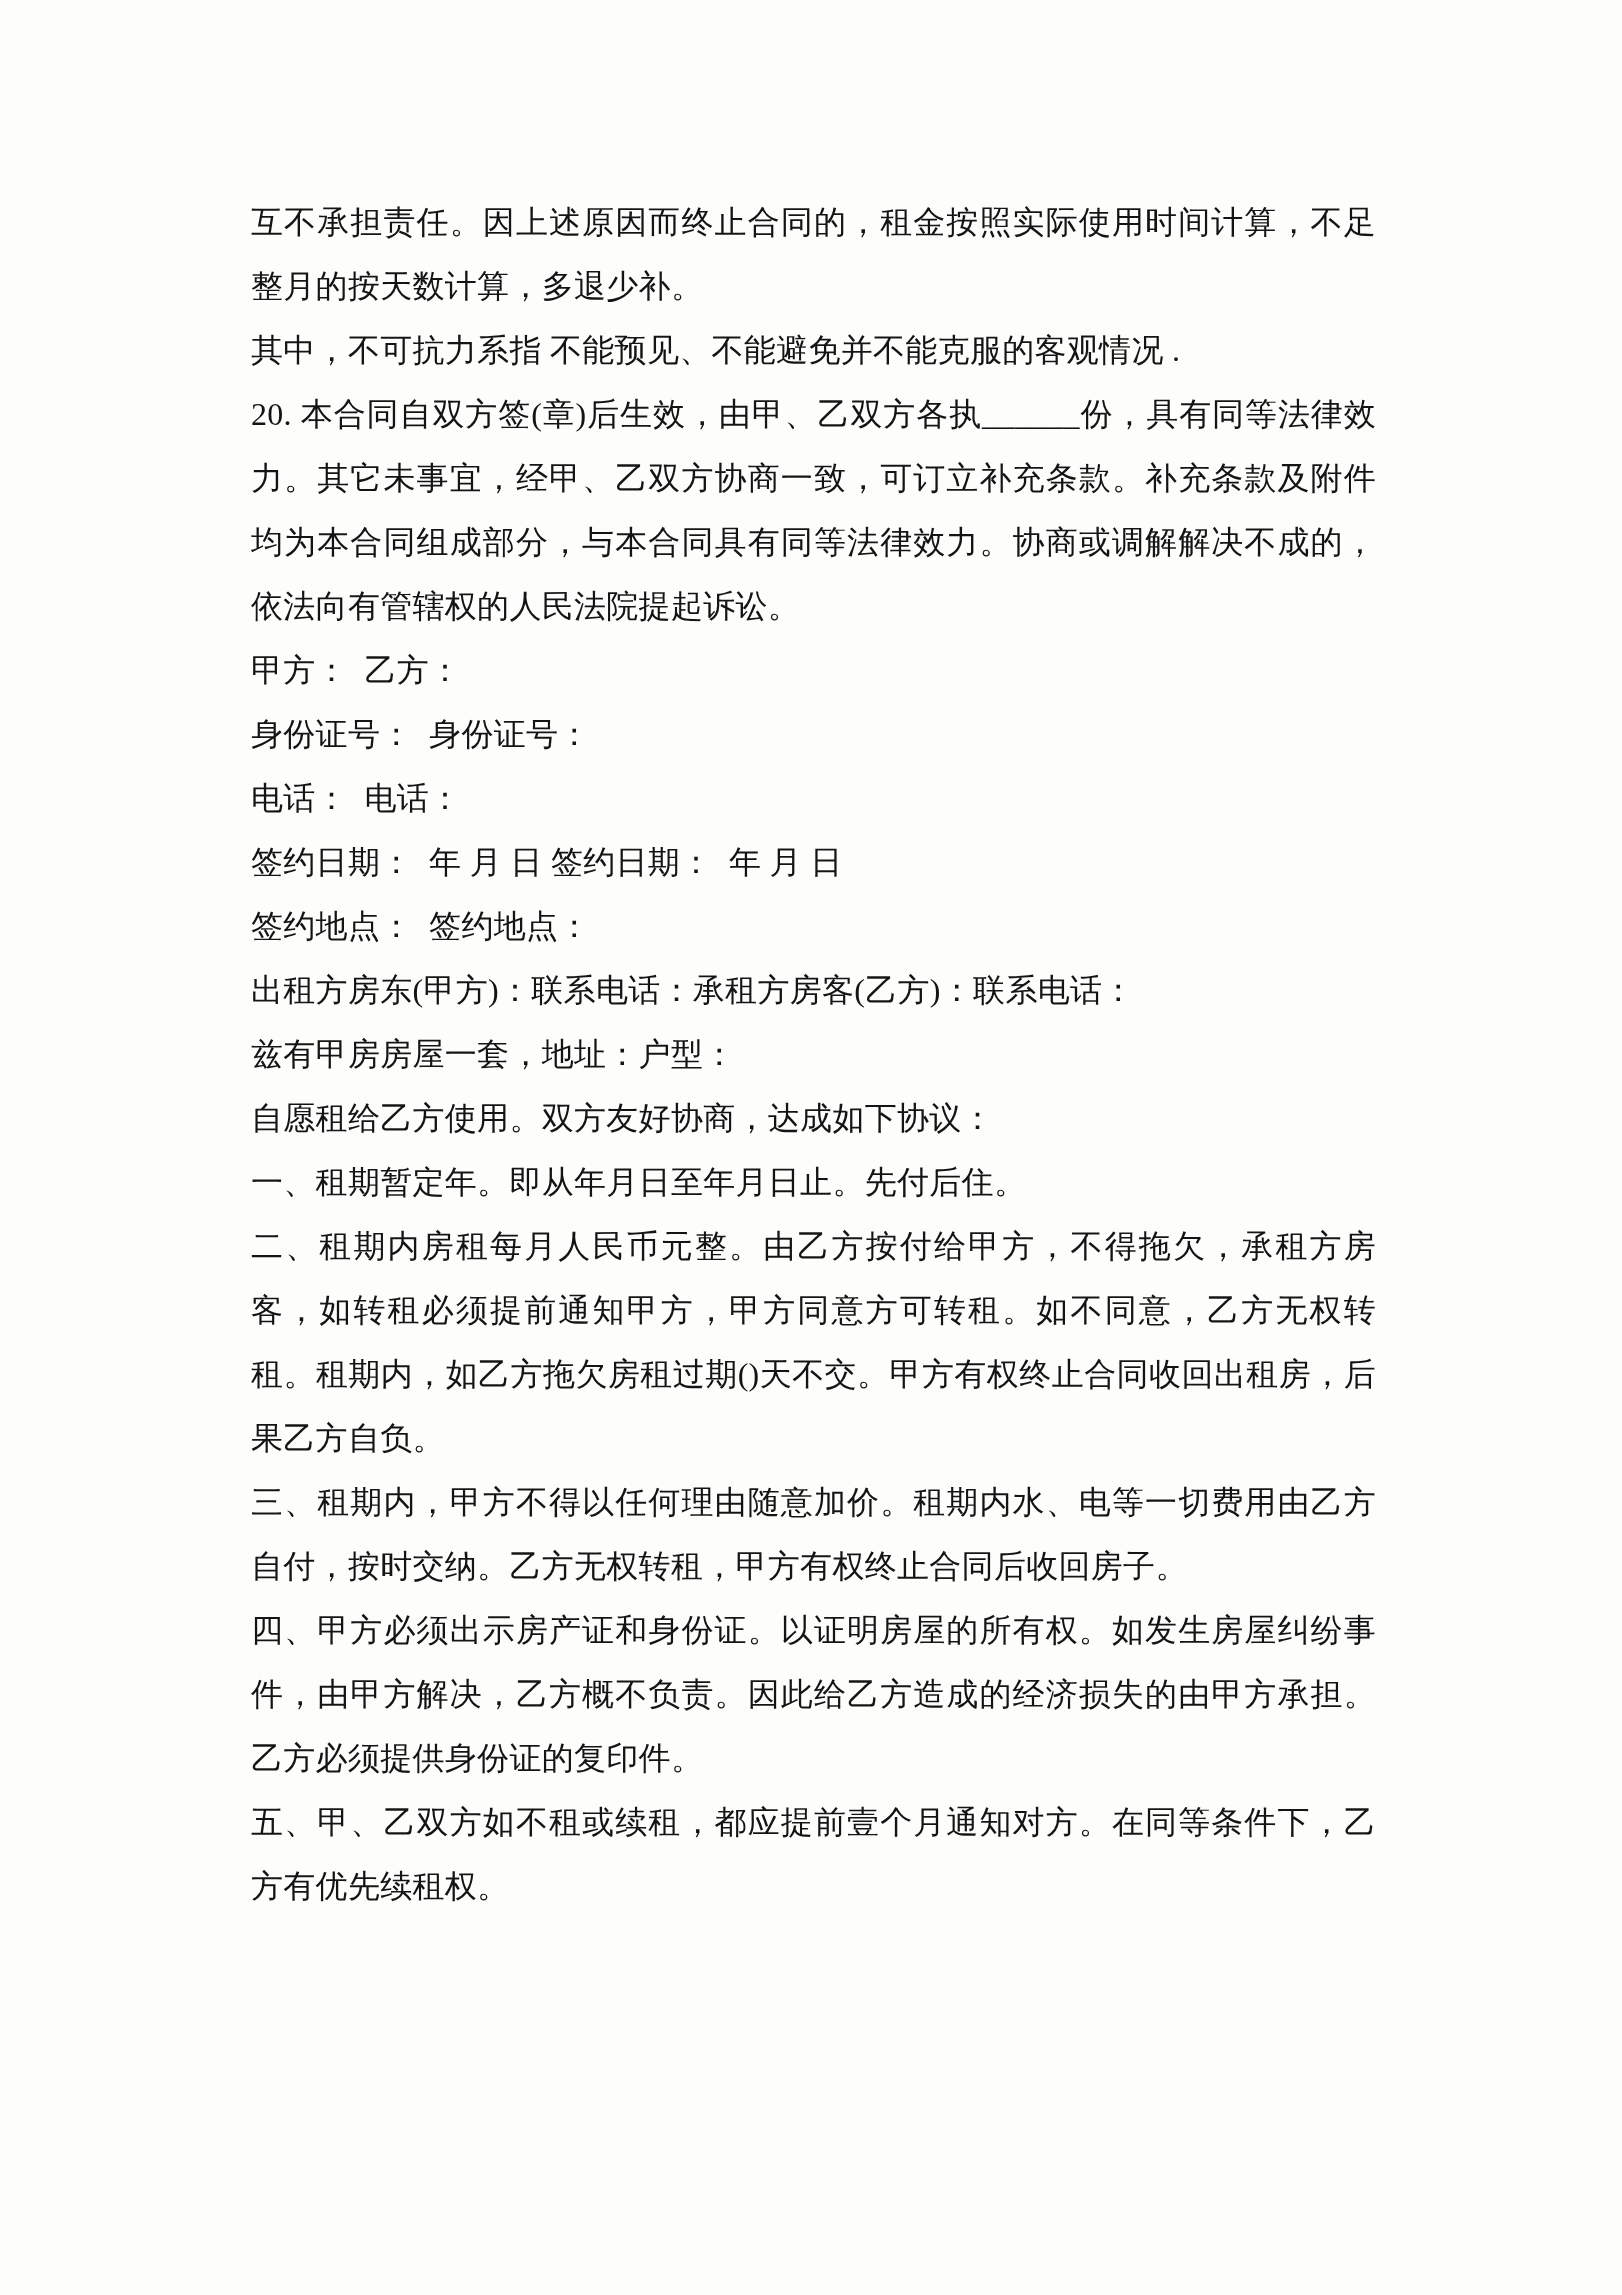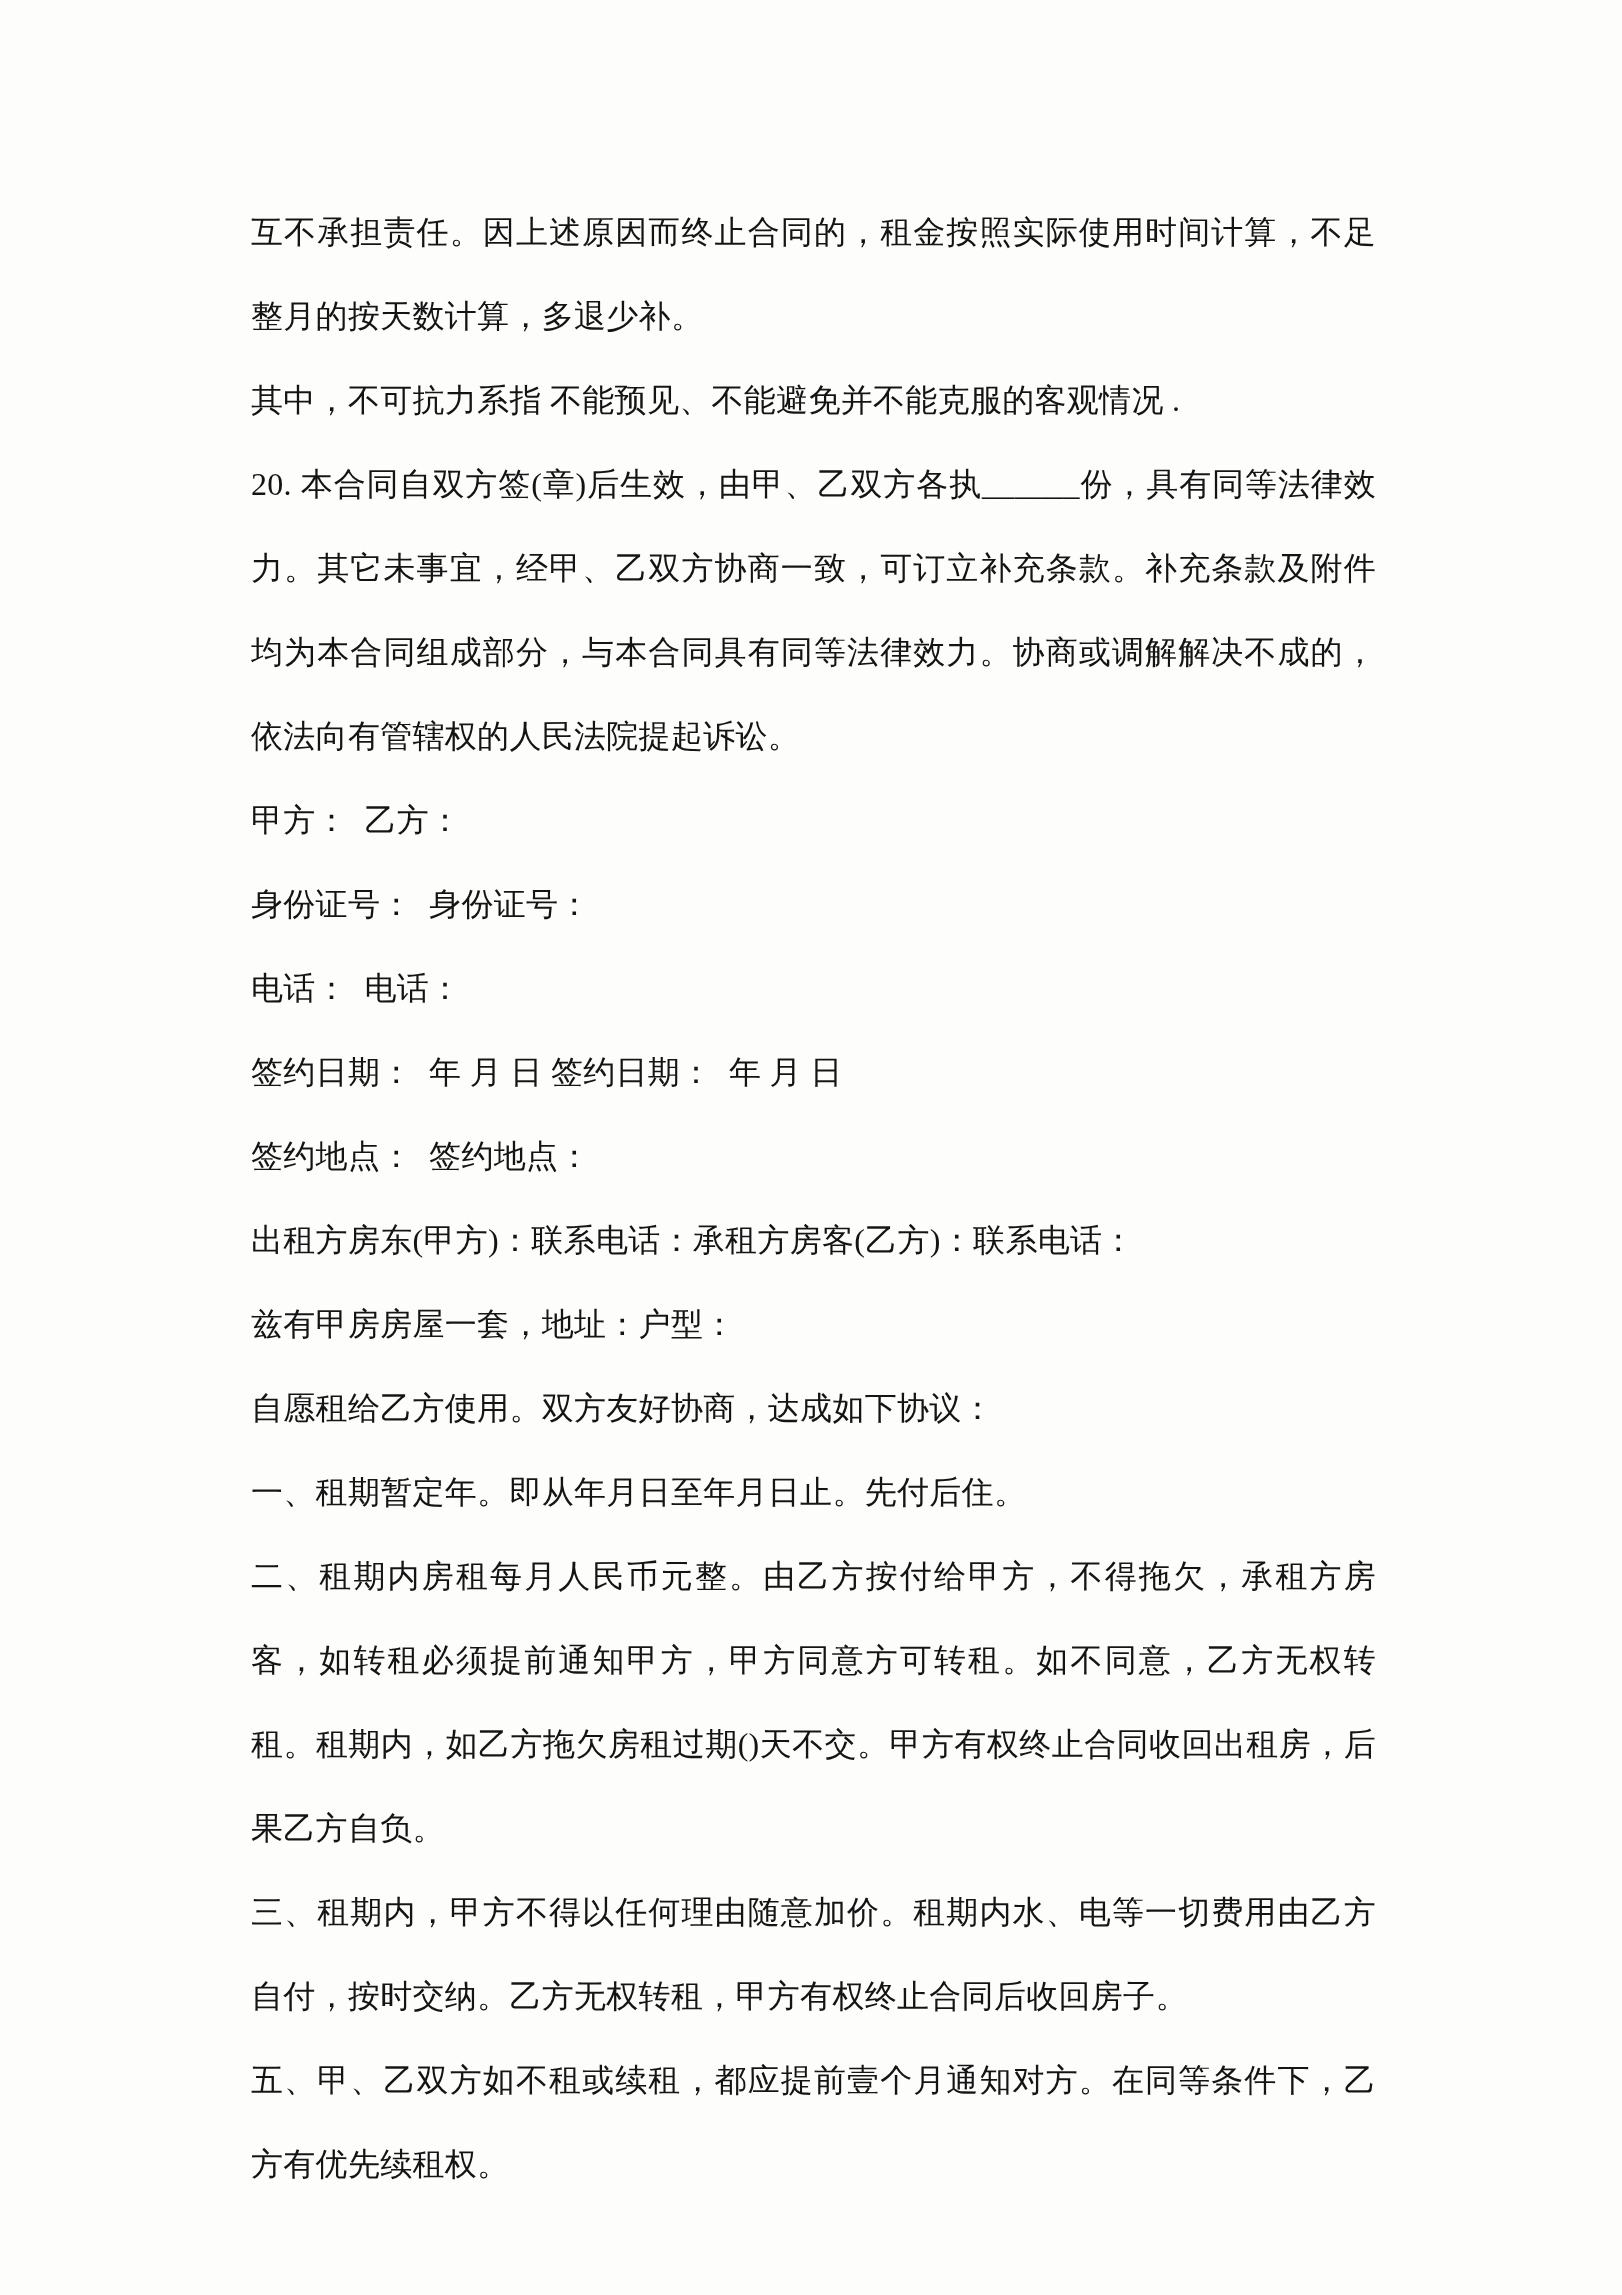--- a/index.html
+++ b/index.html
@@ -26,21 +26,21 @@
     top: 0;
     left: 0;
     width: 1623px;
     height: 2295px;
     padding: 190px 247px 0 251px;
   }
   .content p {
     margin: 0;
     padding: 0;
     font-size: 32px;
-    line-height: 84px;
+    line-height: 64px;
     text-align: justify;
     letter-spacing: 0.3px;
     word-break: break-all;
   }
 </style>
 </head>
 <body>
 
 <div class="page">
   <div class="content">
@@ -51,16 +51,17 @@
     <p>身份证号：&nbsp;&nbsp;身份证号：</p>
     <p>电话：&nbsp;&nbsp;电话：</p>
     <p>签约日期：&nbsp;&nbsp;年 月 日 签约日期：&nbsp;&nbsp;年 月 日</p>
     <p>签约地点：&nbsp;&nbsp;签约地点：</p>
     <p>出租方房东(甲方)：联系电话：承租方房客(乙方)：联系电话：</p>
     <p>兹有甲房房屋一套，地址：户型：</p>
     <p>自愿租给乙方使用。双方友好协商，达成如下协议：</p>
     <p>一、租期暂定年。即从年月日至年月日止。先付后住。</p>
     <p>二、租期内房租每月人民币元整。由乙方按付给甲方，不得拖欠，承租方房客，如转租必须提前通知甲方，甲方同意方可转租。如不同意，乙方无权转租。租期内，如乙方拖欠房租过期()天不交。甲方有权终止合同收回出租房，后果乙方自负。</p>
     <p>三、租期内，甲方不得以任何理由随意加价。租期内水、电等一切费用由乙方自付，按时交纳。乙方无权转租，甲方有权终止合同后收回房子。</p>
+    <p>四、甲方必须出示房产证和身份证。以证明房屋的所有权。如发生房屋纠纷事件，由甲方解决，乙方概不负责。因此给乙方造成的经济损失的由甲方承担。乙方必须提供身份证的复印件。</p>
     <p>五、甲、乙双方如不租或续租，都应提前壹个月通知对方。在同等条件下，乙方有优先续租权。</p>
   </div>
 </div>
 
 
 </body></html>

